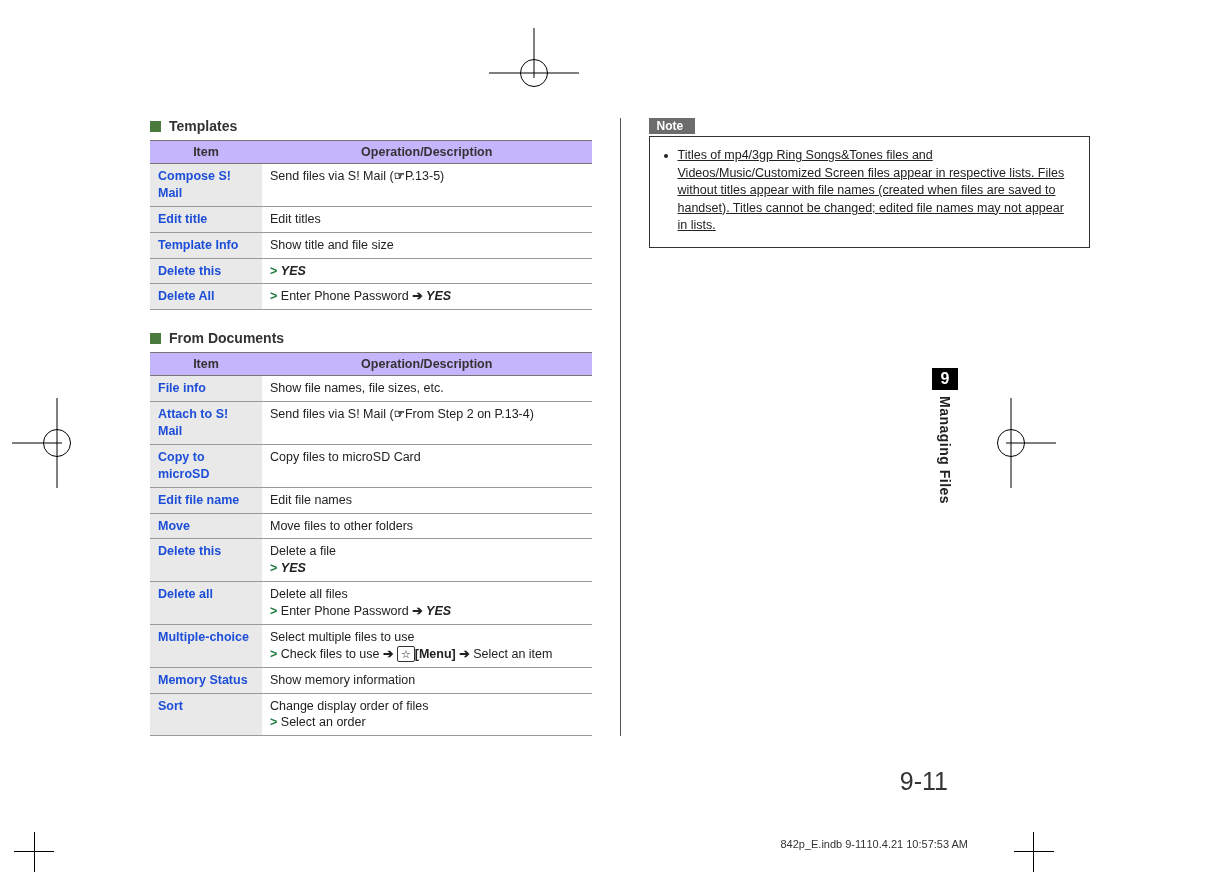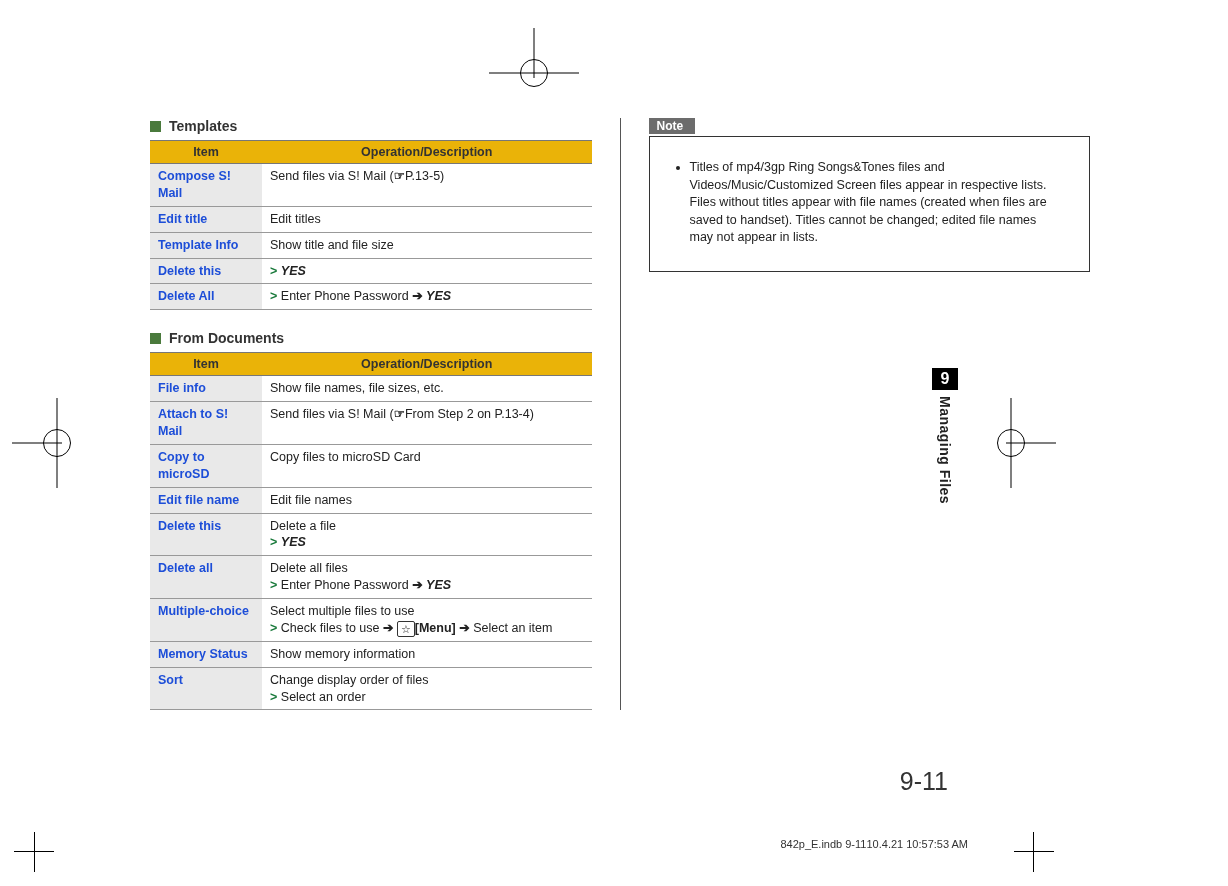--- a/index.html
+++ b/index.html
@@ -104,21 +104,21 @@
     width: 11px; height: 11px;
     background: #4a7a3c;
     flex: none;
   }
   table.info {
     width: 100%;
     border-collapse: collapse;
     font-size: 12.5px;
   }
   table.info thead th {
-    background: #eab308;
+    background: #c4b5fd;
     font-weight: bold;
     color: #333;
     padding: 4px 8px;
     text-align: center;
     border-top: 1px solid #777;
     border-bottom: 1px solid #777;
   }
   table.info thead th:first-child {
     width: 112px;
     text-align: center;
@@ -161,21 +161,21 @@
     font-size: 12px;
     padding: 1px 12px 1px 8px;
     margin-bottom: 2px;
   }
   .note-box {
     border: 1px solid #333;
     padding: 6px 10px 8px 10px;
     font-size: 12.5px;
     line-height: 1.4;
   }
-  .note-box ul { margin: 16px; padding-left: 14px; }
+  .note-box ul { margin: 4px; padding-left: 14px; text-decoration: underline; }
   .note-box li { list-style: disc; }
 
   .side-tab {
     position: absolute;
     right: 110px;
     top: 368px;
     width: 26px;
     text-align: center;
   }
   .tab-num {
@@ -303,20 +303,24 @@
               <span>Send files via S! Mail (</span><span class="hand">☞</span><span>From Step 2 on P.13-4</span><span>)</span>
             </td>
           </tr>
           <tr>
             <td class="label">Copy to microSD</td>
             <td>Copy files to microSD Card</td>
           </tr>
           <tr>
             <td class="label">Edit file name</td>
             <td>Edit file names</td>
+          </tr>
+          <tr>
+            <td class="label">Move</td>
+            <td>Move files to other folders</td>
           </tr>
           <tr>
             <td class="label">Delete this</td>
             <td>
               <span>Delete a file</span><br>
               <span class="gt">&gt;</span>
               <span class="em">YES</span>
             </td>
           </tr>
           <tr>

